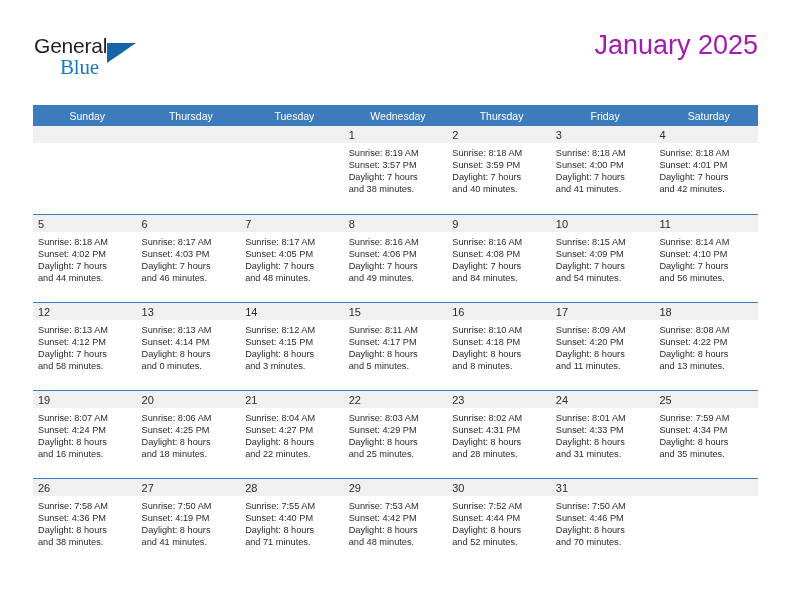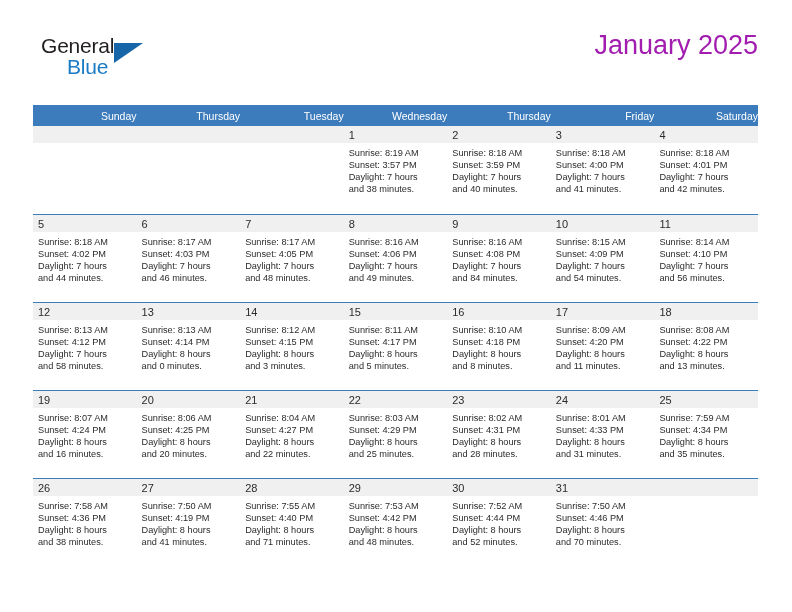--- a/index.html
+++ b/index.html
@@ -26,42 +26,42 @@
   .top-bar {
     position: absolute;
     left: 33px;
     top: 28px;
     width: 725px;
     height: 68px;
   }
 
   .logo {
     position: absolute;
-    left: 8px;
+    left: 1px;
     top: 6px;
     width: 120px;
     height: 56px;
   }
   .logo-general {
     position: absolute;
     left: 0;
     top: 0;
     font-size: 21px;
     letter-spacing: -0.2px;
     color: #231f20;
     font-family: "Liberation Sans", sans-serif;
   }
   .logo-blue {
     position: absolute;
     left: 26px;
     top: 21px;
     font-size: 21px;
     letter-spacing: -0.2px;
     color: #1a7ac4;
-    font-family: Liberation Sans, sans-serif;
+    font-family: Liberation Serif, serif;
   }
   .logo-triangle {
     position: absolute;
     left: 73px;
     top: 9px;
     width: 0;
     height: 0;
     border-left: 29px solid #1565a8;
     border-bottom: 20px solid transparent;
   }
@@ -95,21 +95,21 @@
     width: 725px;
     border-collapse: collapse;
     table-layout: fixed;
   }
 
   .dow-row th {
     background: #3d7cbc;
     color: #ffffff;
     font-size: 10.5px;
     font-weight: normal;
-    text-align: right;
+    text-align: center;
     padding: 4px 0 4px 5px;
     height: 13px;
     border: none;
   }
 
   .week-row td {
     vertical-align: top;
     padding: 0;
     border: none;
     width: 103.57px;
@@ -419,21 +419,21 @@
               </div>
             </div>
           </td>
           <td>
             <div class="cell">
               <div class="daynum-band">20</div>
               <div class="cell-body">
                 <div>Sunrise: 8:06 AM</div>
                 <div>Sunset: 4:25 PM</div>
                 <div>Daylight: 8 hours</div>
-                <div>and 20 minutes.</div>
+                <div>and 18 minutes.</div>
               </div>
             </div>
           </td>
           <td>
             <div class="cell">
               <div class="daynum-band">21</div>
               <div class="cell-body">
                 <div>Sunrise: 8:04 AM</div>
                 <div>Sunset: 4:27 PM</div>
                 <div>Daylight: 8 hours</div>

